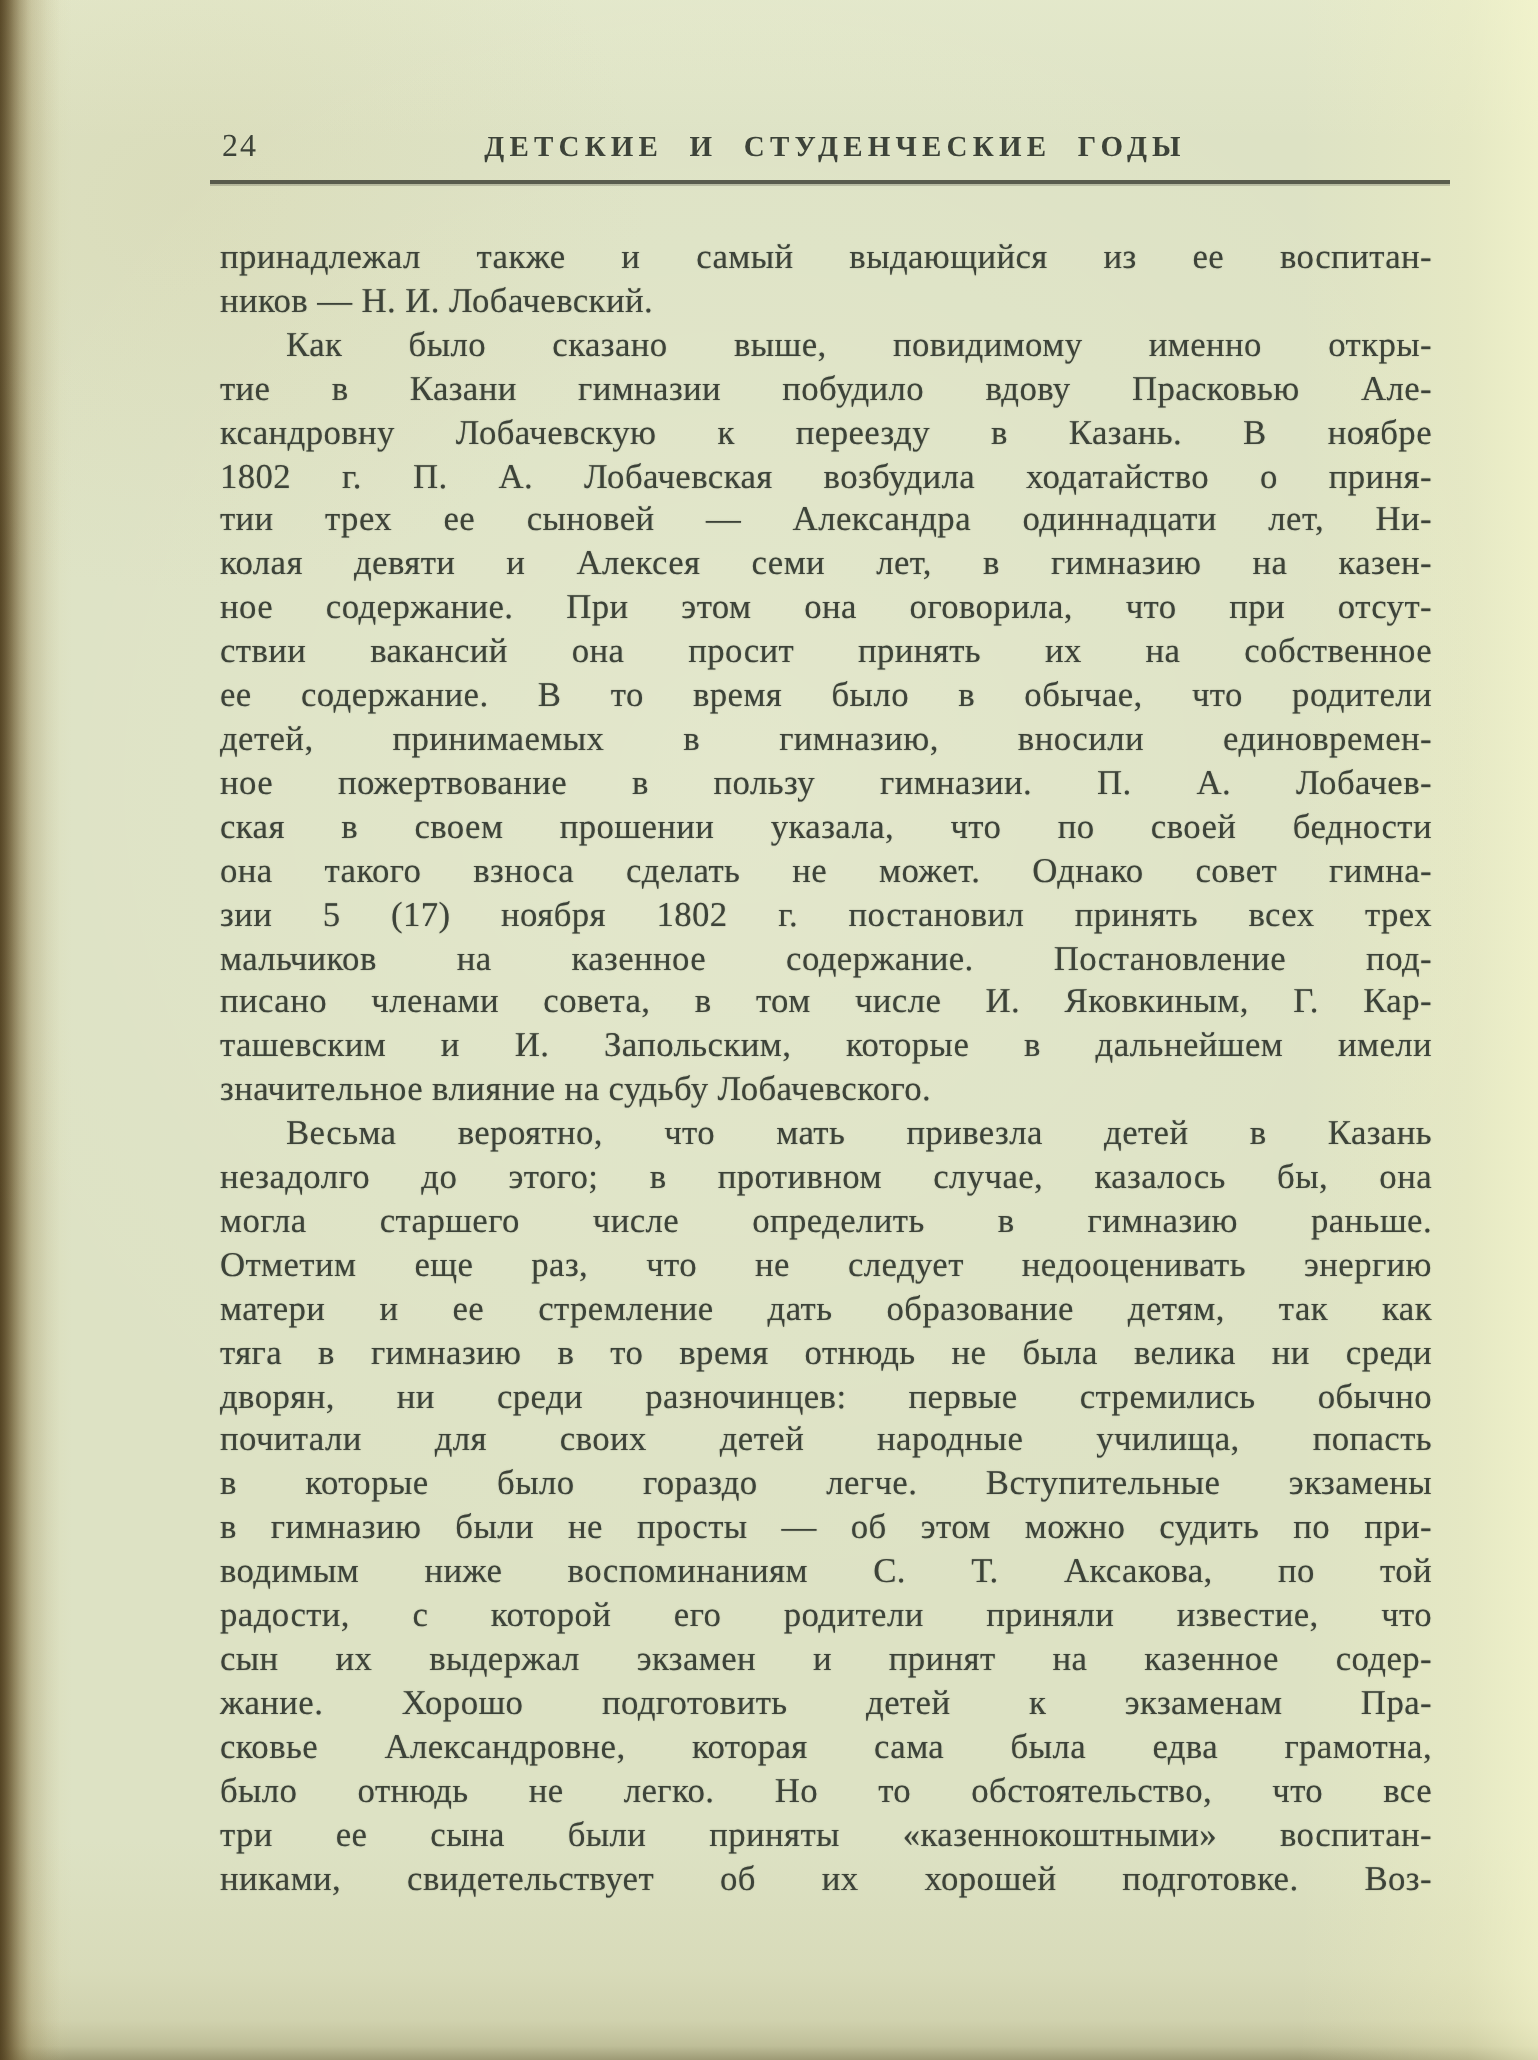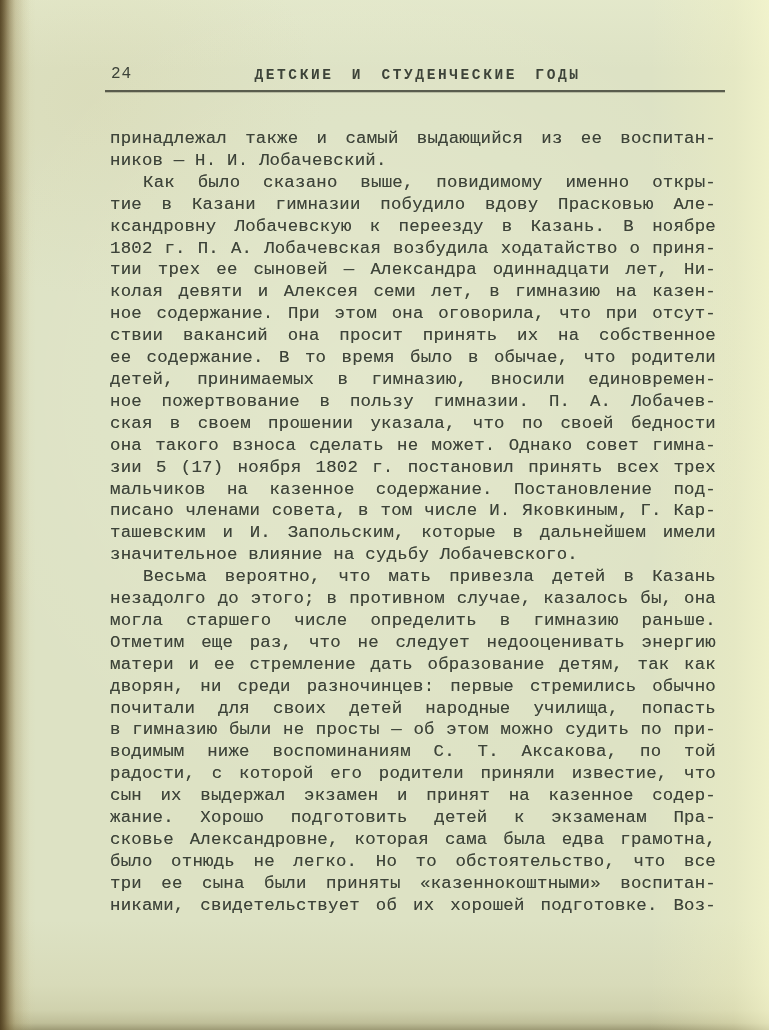--- a/index.html
+++ b/index.html
@@ -5,21 +5,21 @@
   html, body {
     margin: 0;
     padding: 0;
     background: #888;
   }
   .scan {
     position: relative;
     width: 769px;
     height: 1030px;
     overflow: hidden;
-    font-family: Liberation Mono, monospace;
+    font-family: Liberation Serif, serif;
     color: #3d4339;
     background:
       linear-gradient(90deg,
         rgba(96,77,40,0.95) 0px,
         rgba(118,98,55,0.70) 5px,
         rgba(142,122,72,0.42) 10px,
         rgba(170,152,98,0.22) 16px,
         rgba(200,185,130,0.10) 24px,
         rgba(0,0,0,0) 36px),
       linear-gradient(270deg,
@@ -81,21 +81,21 @@
     text-align: center;
     font-size: 14.5px;
     font-weight: 700;
     letter-spacing: 2.6px;
     word-spacing: 7px;
     white-space: nowrap;
   }
   .text-block {
     position: absolute;
     left: 110px;
-    top: 128px;
+    top: 118px;
     width: 606px;
     font-size: 17.4px;
     line-height: 21.9px;
     letter-spacing: 0.2px;
     text-shadow: 0 0 0.6px rgba(61,67,57,0.55);
   }
   .paragraph { margin: 0; }
   .line {
     text-align: justify;
     text-align-last: justify;
@@ -140,22 +140,24 @@
         <div class="line">писано членами совета, в том числе И. Яковкиным, Г. Кар-</div>
         <div class="line">ташевским и И. Запольским, которые в дальнейшем имели</div>
         <div class="line no-justify">значительное влияние на судьбу Лобачевского.</div>
       </div>
       <div class="paragraph">
         <div class="line indent">Весьма вероятно, что мать привезла детей в Казань</div>
         <div class="line">незадолго до этого; в противном случае, казалось бы, она</div>
         <div class="line">могла старшего числе определить в гимназию раньше.</div>
         <div class="line">Отметим еще раз, что не следует недооценивать энергию</div>
         <div class="line">матери и ее стремление дать образование детям, так как</div>
+        <div class="line">тяга в гимназию в то время отнюдь не была велика ни среди</div>
         <div class="line">дворян, ни среди разночинцев: первые стремились обычно</div>
         <div class="line">почитали для своих детей народные училища, попасть</div>
+        <div class="line">в которые было гораздо легче. Вступительные экзамены</div>
         <div class="line">в гимназию были не просты — об этом можно судить по при-</div>
         <div class="line">водимым ниже воспоминаниям С. Т. Аксакова, по той</div>
         <div class="line">радости, с которой его родители приняли известие, что</div>
         <div class="line">сын их выдержал экзамен и принят на казенное содер-</div>
         <div class="line">жание. Хорошо подготовить детей к экзаменам Пра-</div>
         <div class="line">сковье Александровне, которая сама была едва грамотна,</div>
         <div class="line">было отнюдь не легко. Но то обстоятельство, что все</div>
         <div class="line">три ее сына были приняты «казеннокоштными» воспитан-</div>
         <div class="line">никами, свидетельствует об их хорошей подготовке. Воз-</div>
       </div>

